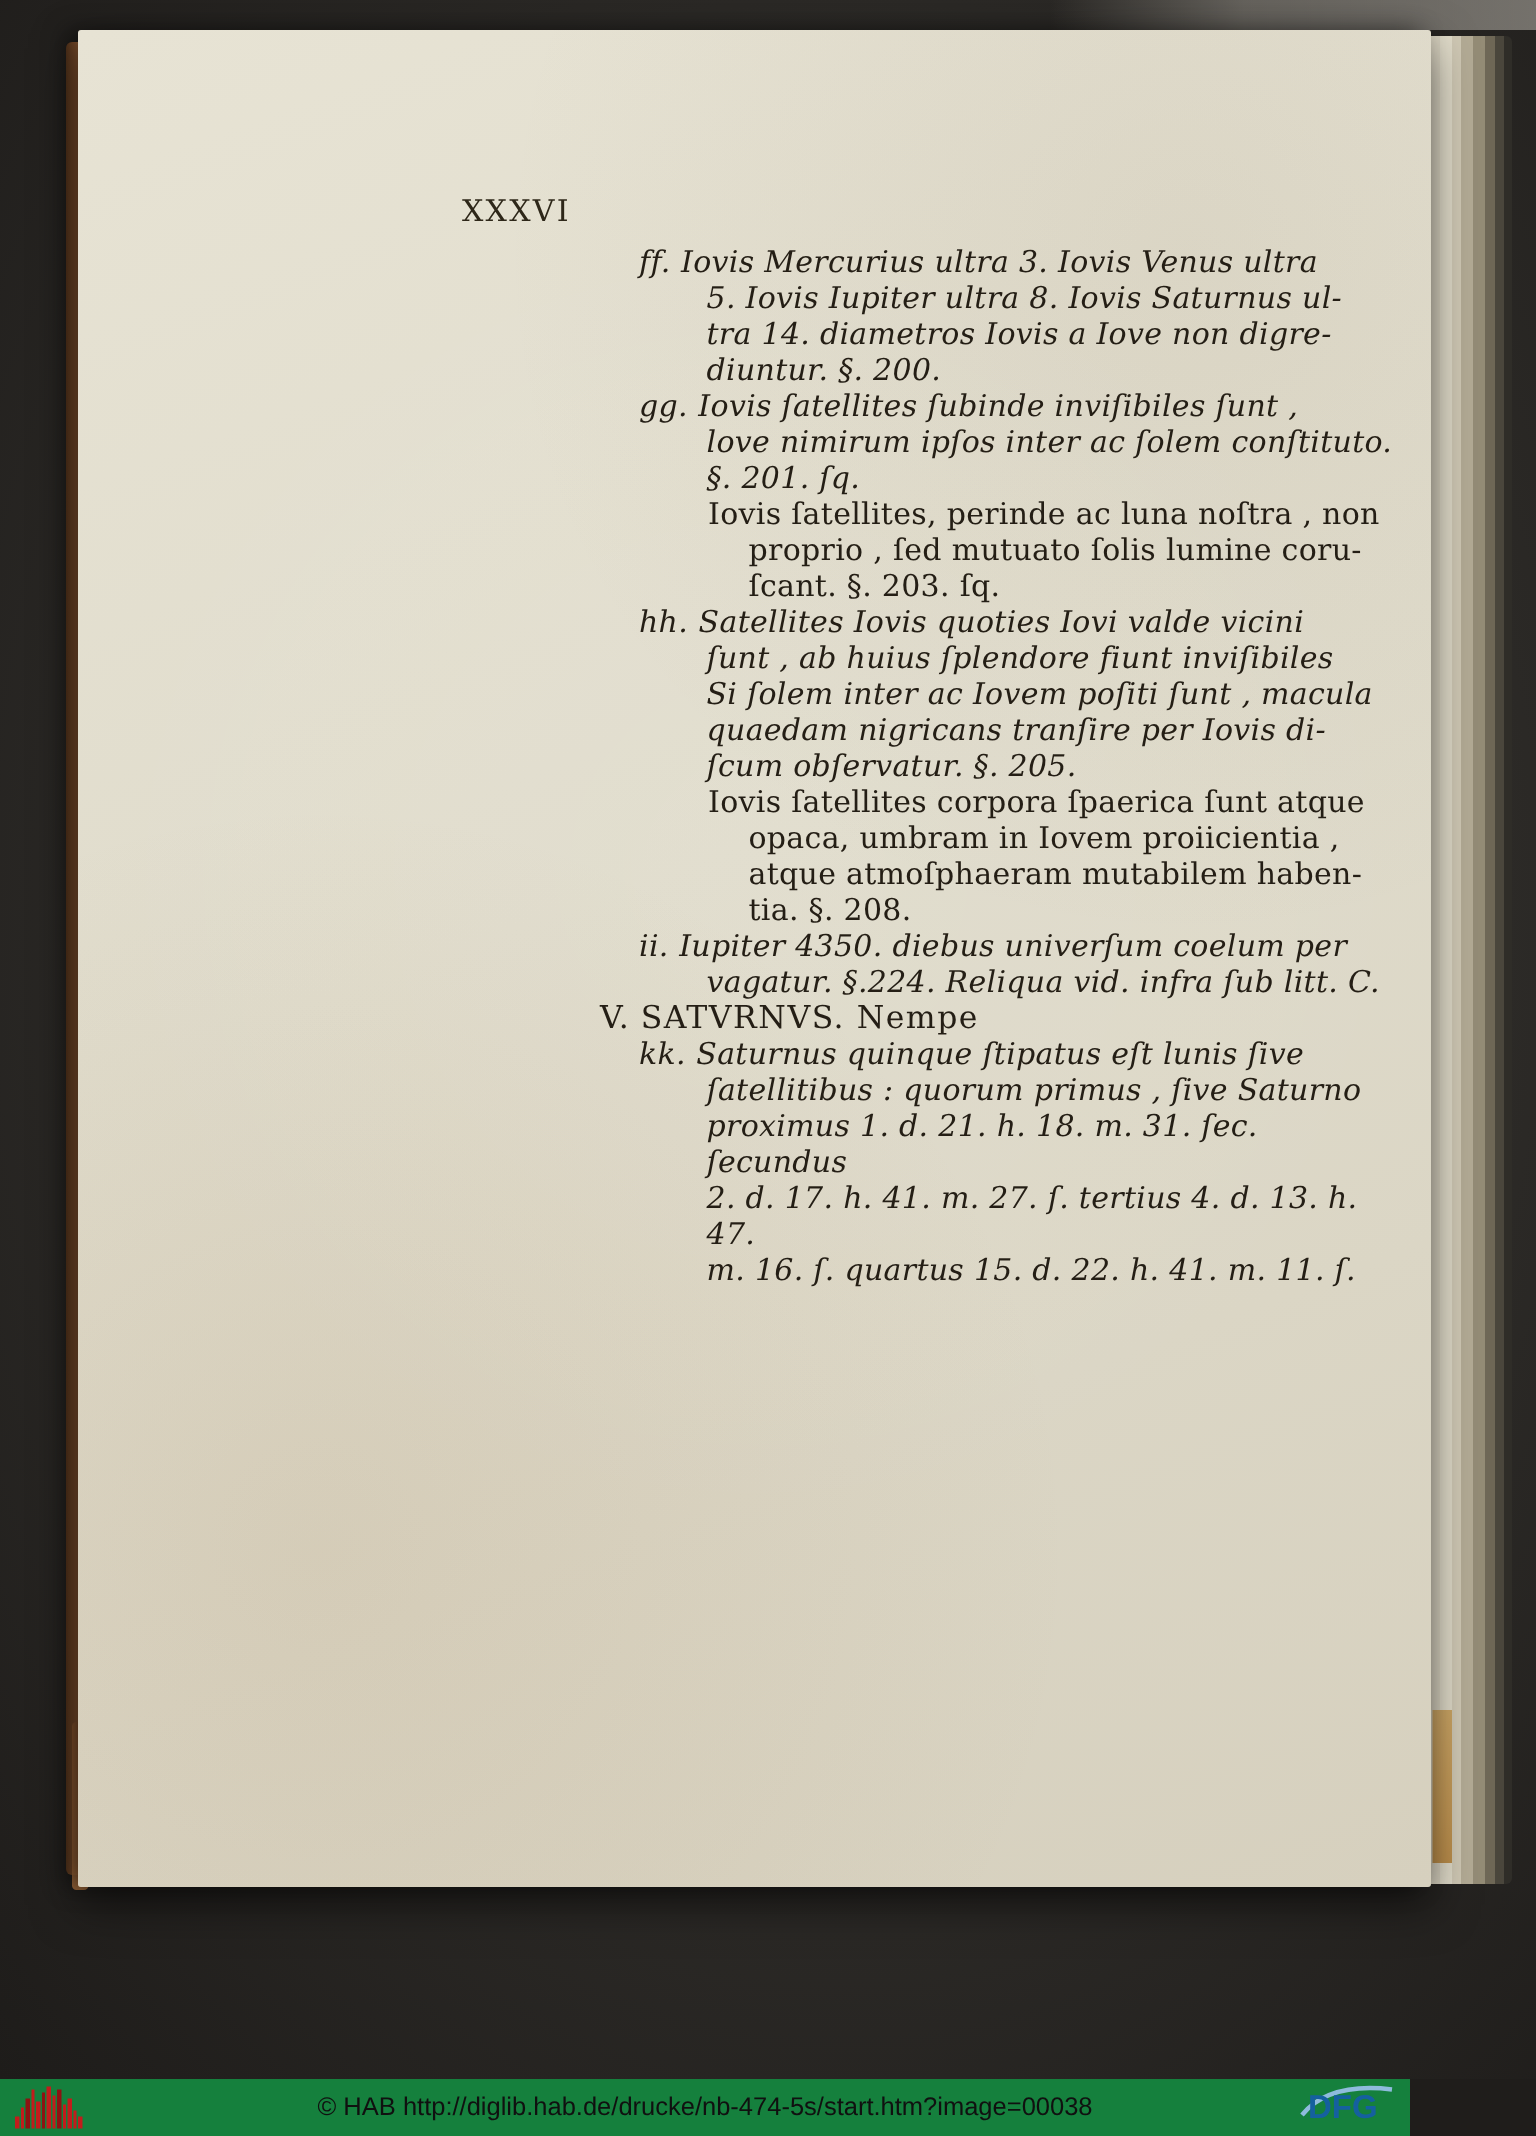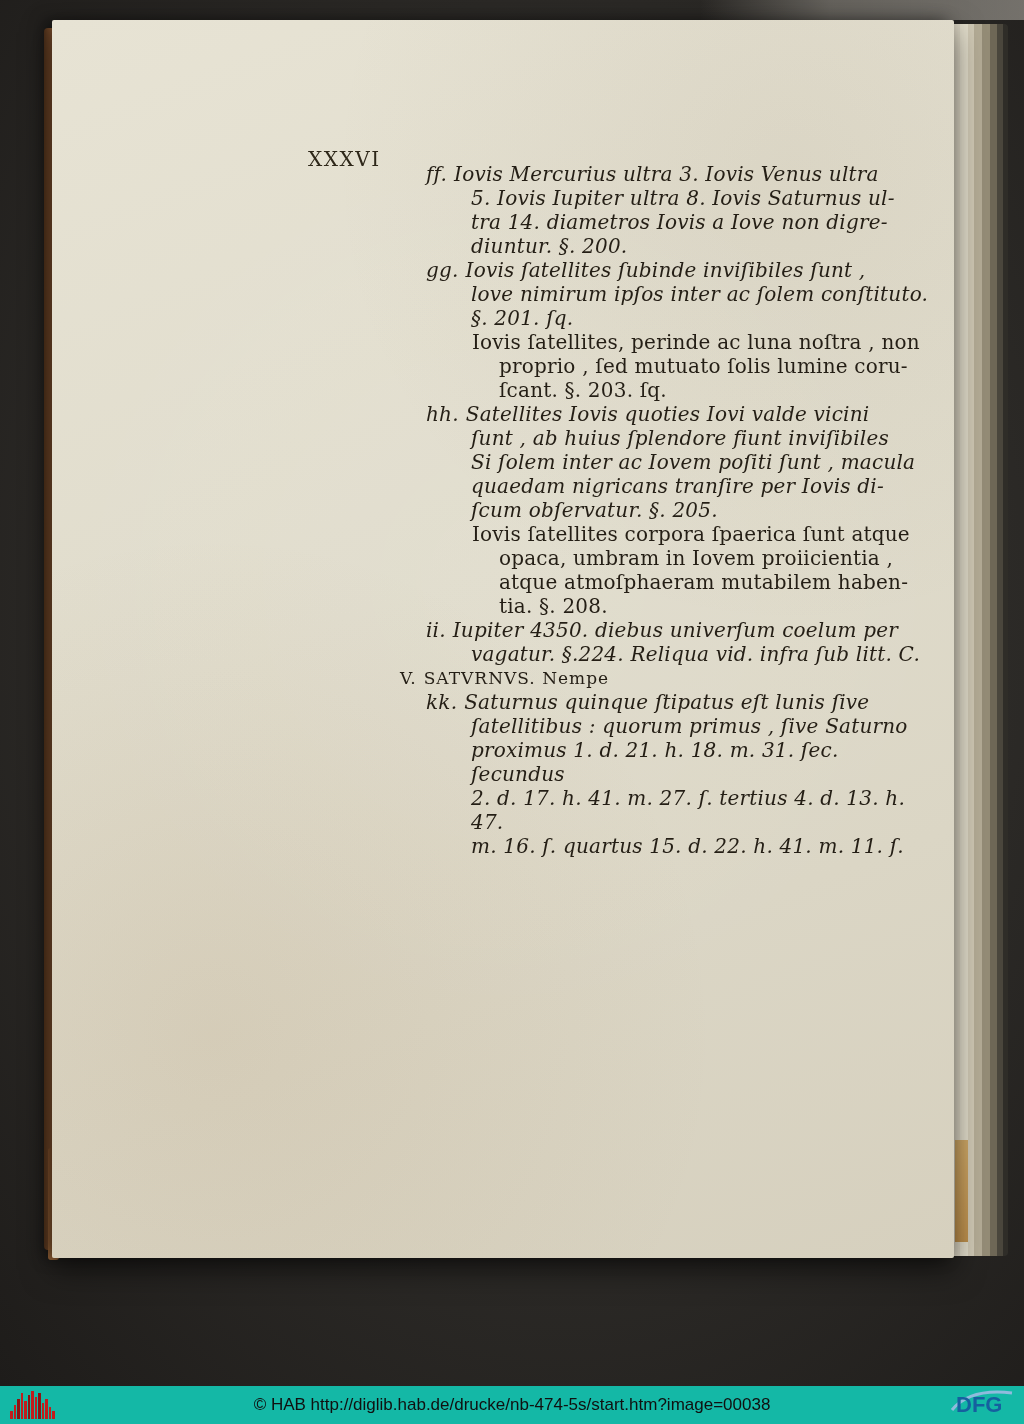--- a/index.html
+++ b/index.html
@@ -47,21 +47,21 @@
     border-radius:2px;
   }
   .page::before{
     content:'';position:absolute;inset:0;pointer-events:none;
     background:
       radial-gradient(circle at 18% 82%, rgba(150,110,60,.10), transparent 40%),
       radial-gradient(circle at 82% 12%, rgba(120,100,70,.08), transparent 35%),
       radial-gradient(circle at 50% 45%, rgba(255,255,255,.06), transparent 60%);
   }
   .page-number{
-    position:absolute;left:256px;top:127px;
+    position:absolute;left:256px;top:108px;
     font-size:20px;letter-spacing:1.5px;color:#2e2719;text-align:right;
   }
   
   .rules{
     position:absolute;left:266px;top:144px;width:86px;height:862px;
     display:flex;justify-content:space-between;
   }
   .rule{
     width:3px;height:100%;
     background:repeating-linear-gradient(to bottom,
@@ -72,27 +72,27 @@
   .rule:nth-child(4){background-position:0 6px;}
   
   .text-col{
     position:absolute;left:374px;top:142px;width:508px;
     font-size:20px;line-height:24px;color:#241e15;letter-spacing:.2px;
   }
   .para{margin:0;}
   .para.italic{font-style:italic;}
   .para.labeled{padding-left:45px;text-indent:-45px;}
   .para.plain{padding-left:27px;text-indent:-27px;margin-left:46px;}
-  .para.heading{margin-left:-26px;padding-left:0;text-indent:0;font-size:17px;letter-spacing:1px;}
+  .para.heading{margin-left:-26px;padding-left:0;text-indent:0;font-size:21px;letter-spacing:1px;}
   .plabel{padding-right:7px;}
   .catchword{text-align:right;padding-right:30px;font-style:italic;}
   
   .footer{
-    position:absolute;left:0;top:1386px;width:1024px;height:38px;
-    background:#14b8a6;display:flex;align-items:center;
+    position:absolute;left:0;top:1386px;width:940px;height:38px;
+    background:#15803d;display:flex;align-items:center;
   }
   .hab-logo{
     position:absolute;left:10px;bottom:5px;height:28px;
     display:flex;align-items:flex-end;gap:1px;
   }
   .hab-logo span{display:inline-block;width:2.5px;background:#c21c1c;}
   .hab-logo span:nth-child(1){height:8px}
   .hab-logo span:nth-child(2){height:14px}
   .hab-logo span:nth-child(3){height:20px;background:#8e1212}
   .hab-logo span:nth-child(4){height:26px}

